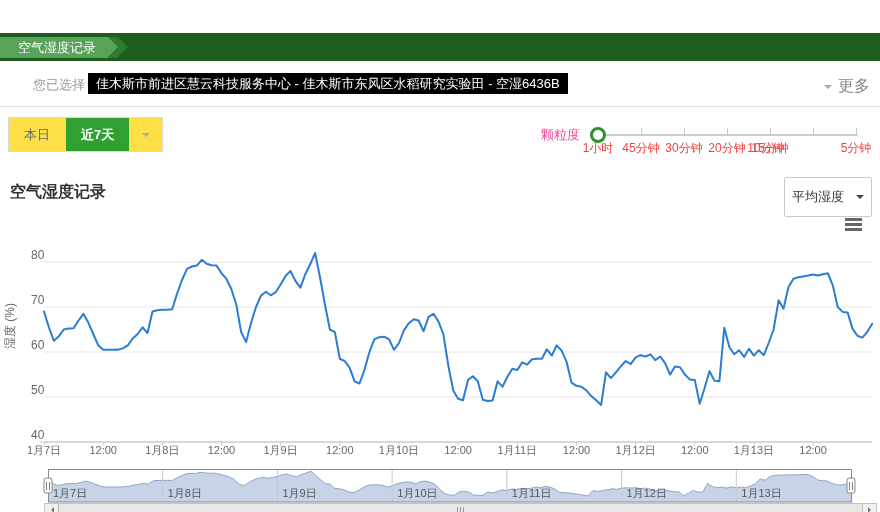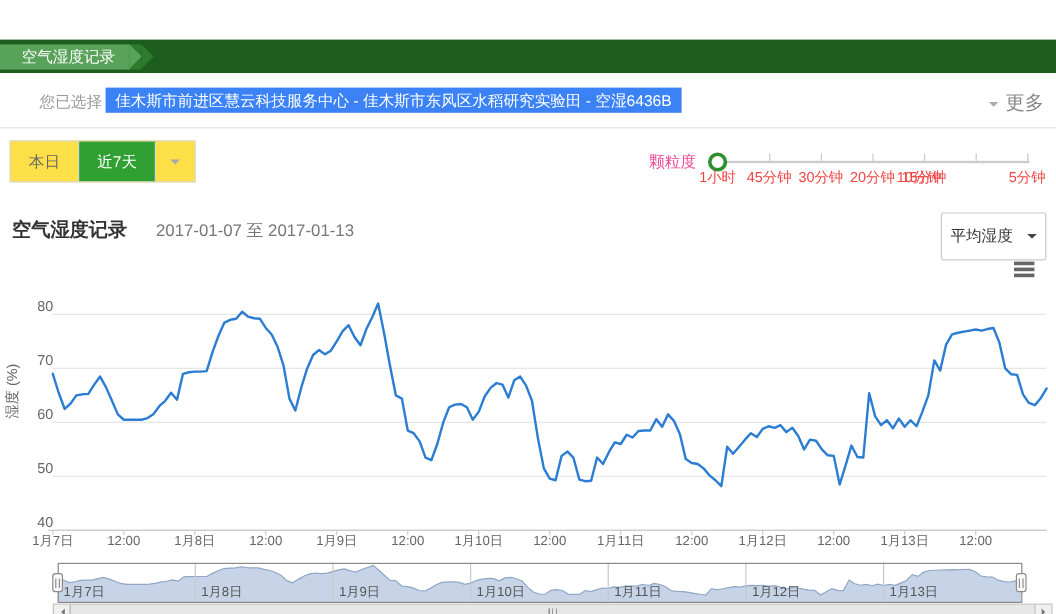--- a/index.html
+++ b/index.html
@@ -24,32 +24,32 @@
   .crumb-shadow:after{content:"";position:absolute;left:100%;top:0;width:0;height:0;
         border-left:10px solid #2c7b2e;border-top:10.5px solid transparent;border-bottom:10.5px solid transparent;}
   .crumb{position:absolute;left:0;top:4px;height:21px;line-height:21px;background:#58a259;color:#fff;
         font-size:13px;padding:0 12px 0 18px;cursor:pointer;white-space:nowrap;}
   .crumb:after{content:"";position:absolute;left:100%;top:0;width:0;height:0;
         border-left:10px solid #58a259;border-top:10.5px solid transparent;border-bottom:10.5px solid transparent;}
 
   
   .selbar{position:absolute;top:61px;left:0;right:0;height:45px;background:#fff;border-bottom:1px solid #e2e2e2;}
   .sel-label{position:absolute;left:33px;top:15px;font-size:13px;color:#999;}
-  .sel-badge{position:absolute;left:88px;top:12px;background:#3b82f6;color:#fff;font-size:13px;
+  .sel-badge{position:absolute;left:88px;top:12px;background:#000000;color:#fff;font-size:13px;
         line-height:21px;padding:0 8px;cursor:pointer;white-space:nowrap;}
   .more{position:absolute;right:10px;top:15px;font-size:16px;color:#888;cursor:pointer;
         display:flex;align-items:center;gap:6px;}
   .tri{display:inline-block;width:0;height:0;border:4px solid transparent;}
   .tri.down-gray{border-top-color:#aaa;transform:translateY(2px);}
   .tri.down-dark{border-top-color:#444;transform:translateY(2px);}
 
   
   .range-box{position:absolute;top:117px;left:8px;height:33px;display:flex;border:1px solid #d8d8d8;background:#fde047;}
   .range-btn{line-height:33px;padding:0 15px;font-size:13px;color:#666;border-right:1px solid #d8d8d8;cursor:pointer;}
-  .range-btn.active{background:#31a033;color:#fff;}
+  .range-btn.active{background:#31a033;color:#fff;font-weight:bold;}
   .range-caret{width:32px;display:flex;align-items:center;justify-content:center;cursor:pointer;}
 
   
   .gran-label{position:absolute;left:541px;top:126px;font-size:13px;color:#ec4899;}
   .slider-track{position:absolute;left:592px;top:134px;width:266px;height:2px;background:#ccc;cursor:pointer;}
   .slider-tick{position:absolute;top:-6px;width:1px;height:6px;background:#c8c8c8;}
   .slider-handle{position:absolute;left:590px;top:127px;width:10px;height:10px;border:3px solid #2e8f30;
         background:#fff;border-radius:50%;cursor:grab;}
   .gran-tick-label{position:absolute;top:140px;width:48px;text-align:center;font-size:12px;color:#ef4444;cursor:pointer;}
 
@@ -122,21 +122,20 @@
   <div class="slider-handle"></div>
   <span class="gran-tick-label" style="left:574px">1小时</span>
   <span class="gran-tick-label" style="left:617px">45分钟</span>
   <span class="gran-tick-label" style="left:660px">30分钟</span>
   <span class="gran-tick-label" style="left:703px">20分钟</span>
   <span class="gran-tick-label" style="left:746px">15分钟</span>
   <span class="gran-tick-label" style="left:742px">10分钟</span>
   <span class="gran-tick-label" style="left:832px">5分钟</span>
 
   <div class="report-title">空气湿度记录</div>
-  <div class="report-date">2017-01-07 至 2017-01-13</div>
   <div class="metric-select">
     <span>平均湿度</span>
     <i class="tri down-dark"></i>
   </div>
 
   <div class="burger">
     <div></div>
       <div></div>
       <div></div>
   </div>

